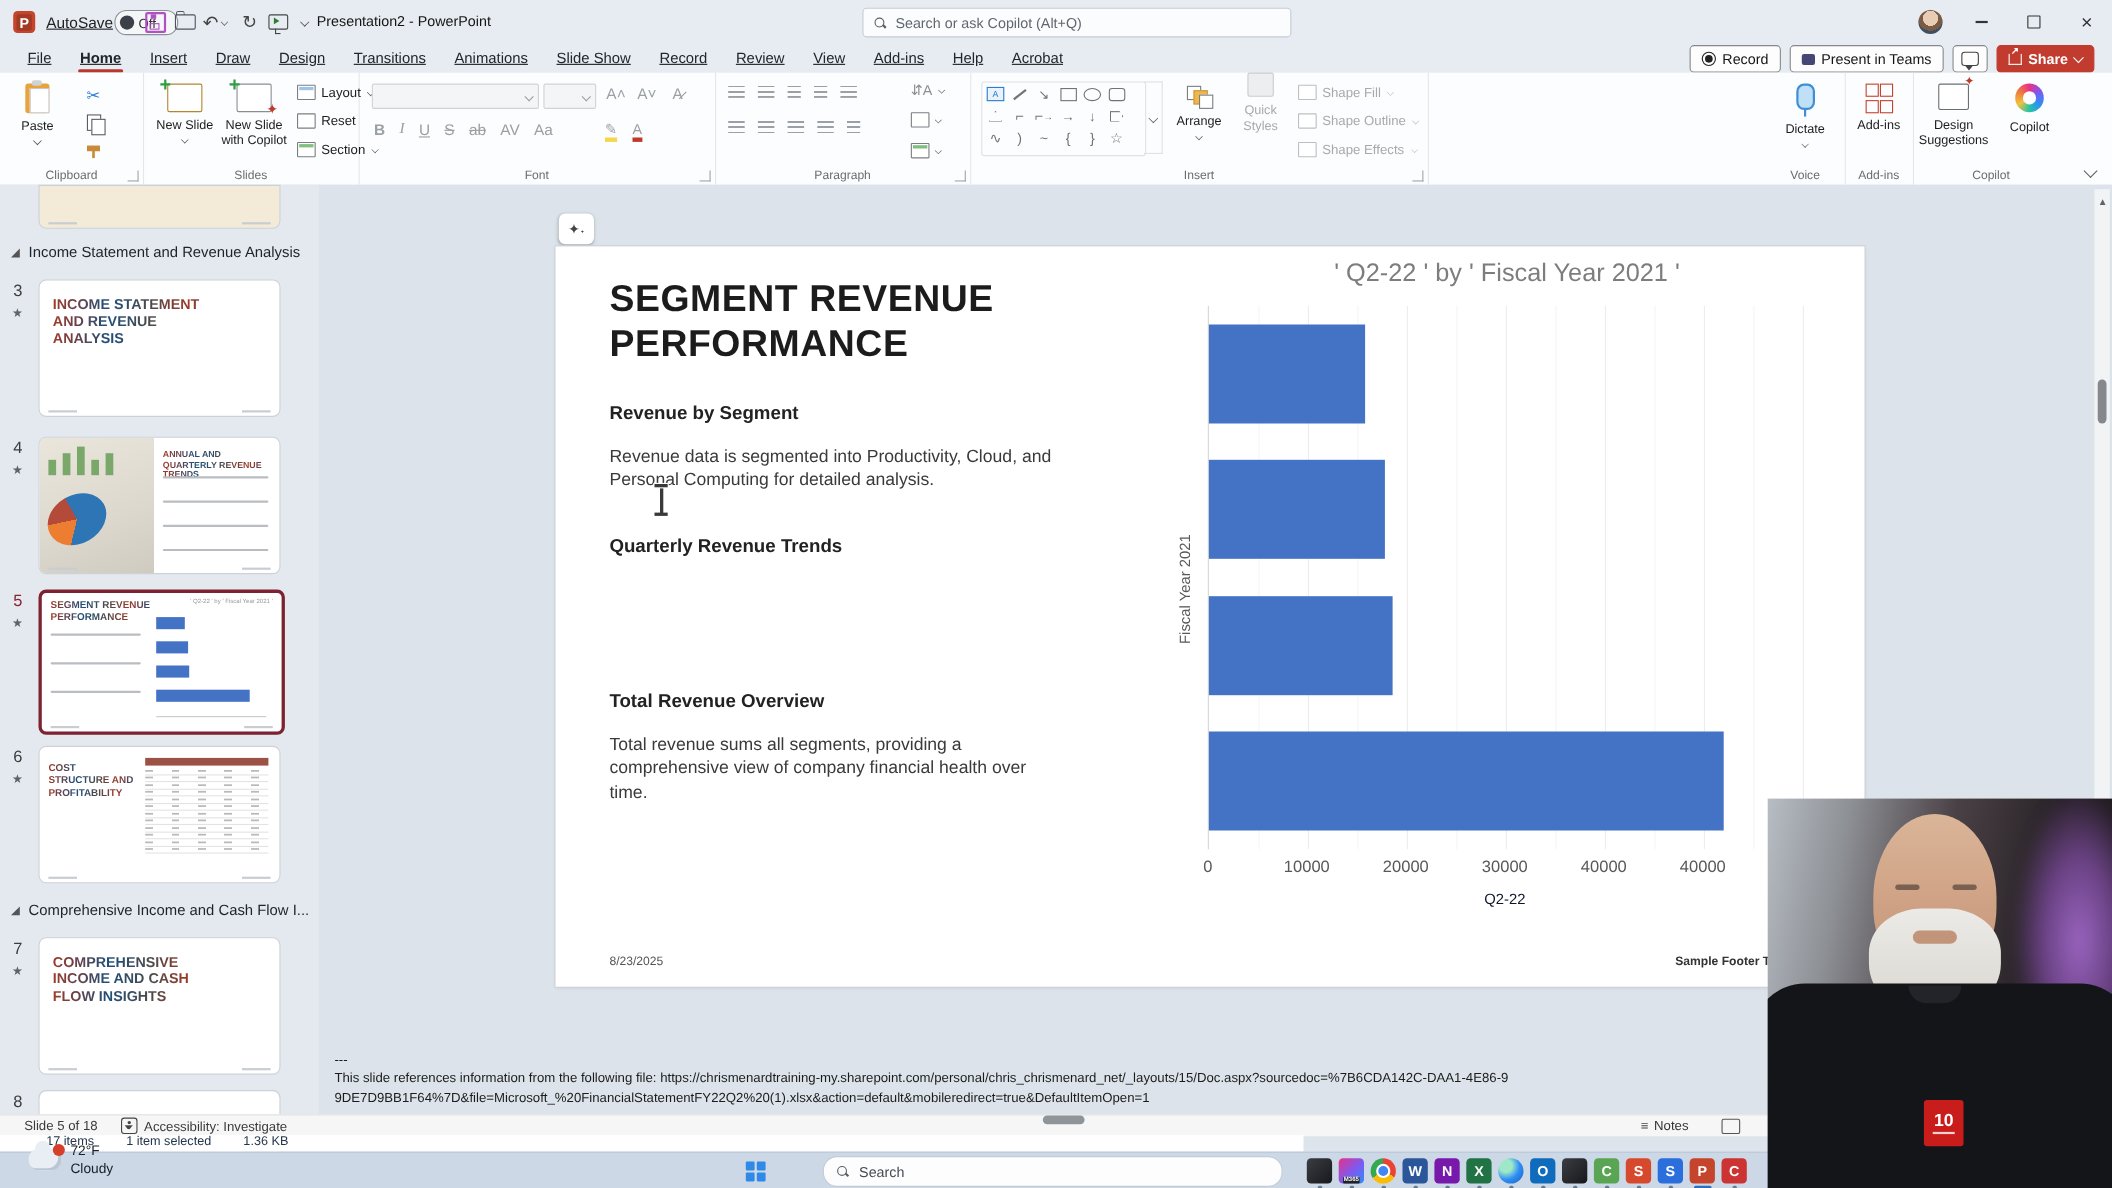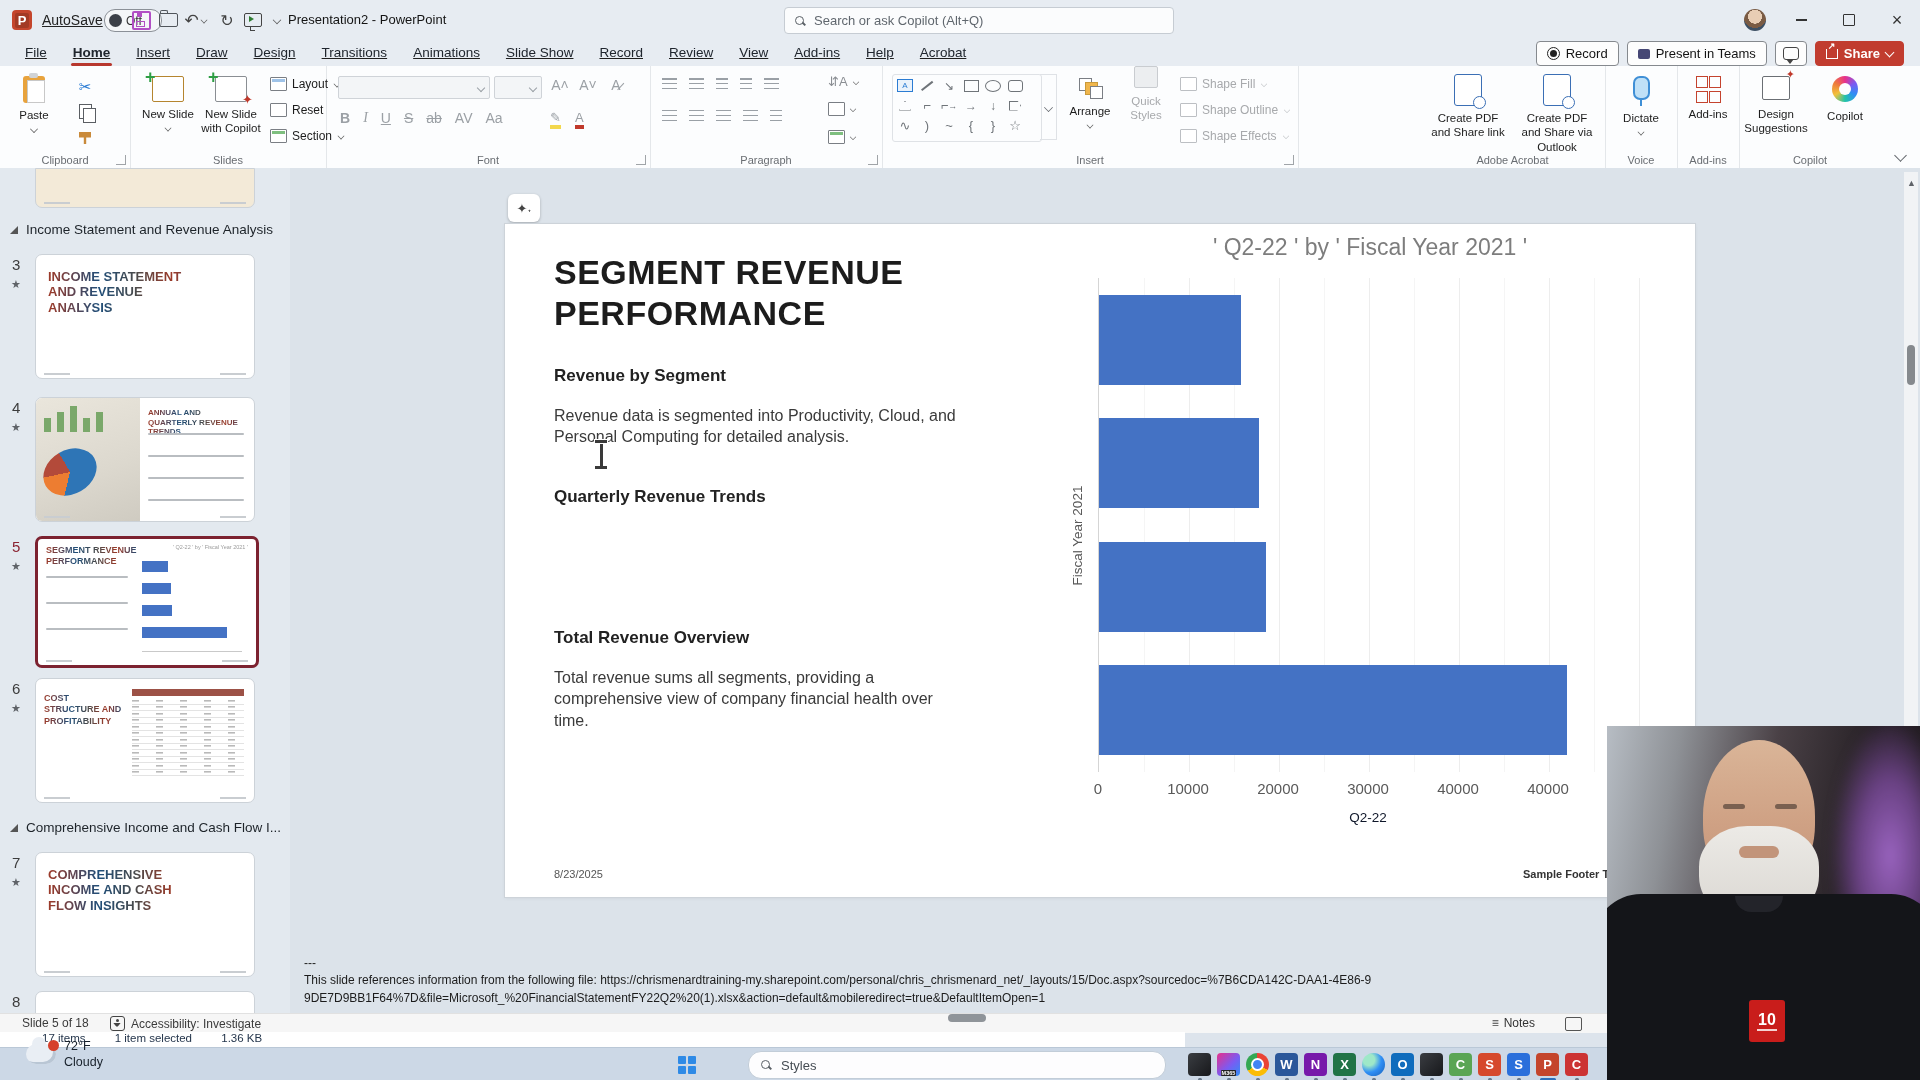--- a/index.html
+++ b/index.html
@@ -462,31 +462,20 @@
       <div class="smallrow gray" style="left:298px;top:63px">
           <span class="mini-ico" style="border-color:#bcbfc3"></span>
           <span>Shape Effects</span>
           <span class="mini-caret" style="transform:rotate(45deg) scale(.55);border-color:#bcbfc3"></span>
         </div>
       <div class="glabel">Insert</div>
       <div class="launcher"></div>
     </div>
 
 
-    <div class="rgroup" style="left:1420px;width:185px">
-      <div class="bigbtn" style="left:8px;top:8px;width:80px">
-        <div class="pdf-ico"></div>
-        <div style="margin-top:5px"><span>Create PDF and Share link</span></div>
-      </div>
-      <div class="bigbtn" style="left:96px;top:8px;width:82px">
-        <div class="pdf-ico"></div>
-        <div style="margin-top:5px"><span>Create PDF and Share via Outlook</span></div>
-      </div>
-      <div class="glabel">Adobe Acrobat</div>
-    </div>
 
     <div class="rgroup" style="left:1605px;width:72px">
       <div class="bigbtn" style="left:8px;top:10px">
         <div class="mic-ico"></div>
         <div style="margin-top:11px"><span>Dictate</span></div>
         <div class="mini-caret" style="margin:2px auto 0;transform:rotate(45deg) scale(.6)"></div>
       </div>
       <div class="glabel">Voice</div>
     </div>
 
@@ -732,21 +721,21 @@
       </span>
     </div>
     <div id="start-btn">
         <i></i>
         <i></i>
         <i></i>
         <i></i>
       </div>
     <div id="tb-search-pill">
       <span class="mag"></span>
-      <span>Styles</span>
+      <span>Search</span>
     </div>
     <div id="tb-icons"></div>
   <div class="tbicon ctr" style="left: 1188px; background: linear-gradient(135deg, rgb(58, 61, 66), rgb(23, 24, 27));"></div>
       <i class="tbdot" style="left: 1198px;"></i>
       <div class="tbicon ctr" style="left: 1217px; background: linear-gradient(135deg, rgb(232, 48, 138), rgb(123, 91, 242) 55%, rgb(47, 142, 245));">
         <i style="font-style: normal; font-size: 5.5px; background: rgb(34, 34, 34); color: rgb(255, 255, 255); padding: 0px 1px; border-radius: 1px; align-self: flex-end;">M365</i>
       </div>
       <i class="tbdot" style="left: 1227px;"></i>
       <div class="tbicon ctr" style="left: 1246px; border-radius: 50%; background: conic-gradient(rgb(234, 67, 53) 0deg, rgb(234, 67, 53) 33%, rgb(251, 188, 5) 33%, rgb(251, 188, 5) 66%, rgb(52, 168, 83) 66%, rgb(52, 168, 83) 100%); position: absolute;">
         <i style="width: 9px; height: 9px; border-radius: 50%; background: rgb(66, 133, 244); border: 2px solid rgb(255, 255, 255);"></i>

